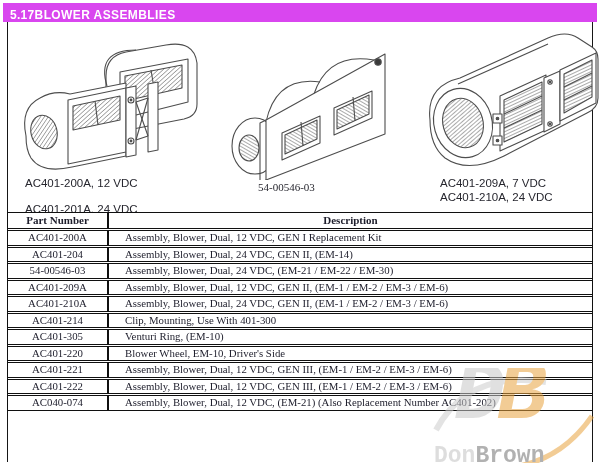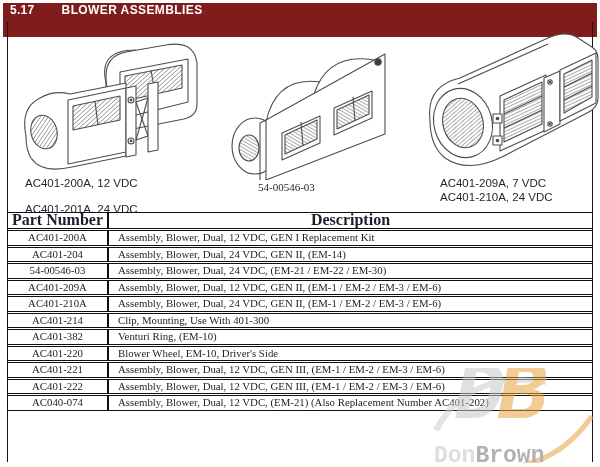--- a/index.html
+++ b/index.html
@@ -1,46 +1,46 @@
 <!DOCTYPE html>
 <html><head>
 <meta charset="utf-8">
 <style>
   html,body{margin:0;padding:0;background:#fff;}
   #page{position:relative;width:600px;height:467px;background:#fff;overflow:hidden;
         font-family:"Liberation Serif",serif;color:#1d1d2b;}
 
   
-  .section-bar{position:absolute;left:3px;top:3px;right:3px;height:34px;background:#7f1d1d;
-               display:flex;align-items:flex-start;
+  .section-bar{position:absolute;left:3px;top:3px;right:3px;height:19px;background:#d946ef;
+               display:flex;align-items:flex-end;
                font-family:"Liberation Sans",sans-serif;font-weight:bold;font-size:12px;color:#fff;}
   .section-bar .num{margin-left:7px;letter-spacing:.3px;}
-  .section-bar .title{margin-left:27px;letter-spacing:.4px;}
+  .section-bar .title{letter-spacing:.4px;}
 
   
   .page-frame{position:absolute;left:7px;top:22px;width:584px;height:440px;
               border-left:1.5px solid #161616;border-right:1.5px solid #161616;}
 
   
   .fig{position:absolute;}
   svg{display:block;}
   .cap-sans{position:absolute;font-family:"Liberation Sans",sans-serif;font-size:11.5px;
             color:#26262e;line-height:13.5px;white-space:nowrap;}
   .cap-serif{position:absolute;font-family:"Liberation Serif",serif;font-size:11px;
              color:#26262e;white-space:nowrap;}
 
   
   .parts-table{position:absolute;left:7px;top:211px;width:586px;
                border-collapse:separate;border-spacing:0 1px;table-layout:fixed;}
   .parts-table th,.parts-table td{border:1.6px solid #101010;background:#fff;
                font-size:10.8px;line-height:12.5px;padding:0 0 1px 0;overflow:hidden;white-space:nowrap;}
-  .parts-table th{font-size:16px;font-weight:bold;text-align:center;line-height:14px;}
+  .parts-table th{font-size:11px;font-weight:bold;text-align:center;line-height:14px;}
   .col-pn{width:101px;}
   .parts-table td.pn{text-align:center;}
-  .parts-table td.ds{text-align:left;padding-left:9px;}
+  .parts-table td.ds{text-align:left;padding-left:16px;}
 
   
   .watermark{position:absolute;left:428px;top:368px;width:172px;height:95px;opacity:.55;
              pointer-events:none;z-index:6;overflow:hidden;
              font-family:Liberation Mono, monospace;}
   .wm-swoosh{position:absolute;left:0;top:0;}
   .wm-monogram{position:absolute;left:26px;top:-14px;font-weight:bold;font-style:italic;
                font-size:84px;line-height:84px;letter-spacing:-8px;}
   .wm-monogram .wm-d{color:#c7c7c7;}
   .wm-monogram .wm-b{color:#e9a câ€‹43f;}
@@ -205,21 +205,21 @@
         </tr>
       <tr>
           <td class="pn">AC401-210A</td>
           <td class="ds">Assembly, Blower, Dual, 24 VDC, GEN II, (EM-1 / EM-2 / EM-3 / EM-6)</td>
         </tr>
       <tr>
           <td class="pn">AC401-214</td>
           <td class="ds">Clip, Mounting, Use With 401-300</td>
         </tr>
       <tr>
-          <td class="pn">AC401-382</td>
+          <td class="pn">AC401-305</td>
           <td class="ds">Venturi Ring, (EM-10)</td>
         </tr>
       <tr>
           <td class="pn">AC401-220</td>
           <td class="ds">Blower Wheel, EM-10, Driver's Side</td>
         </tr>
       <tr>
           <td class="pn">AC401-221</td>
           <td class="ds">Assembly, Blower, Dual, 12 VDC, GEN III, (EM-1 / EM-2 / EM-3 / EM-6)</td>
         </tr>

